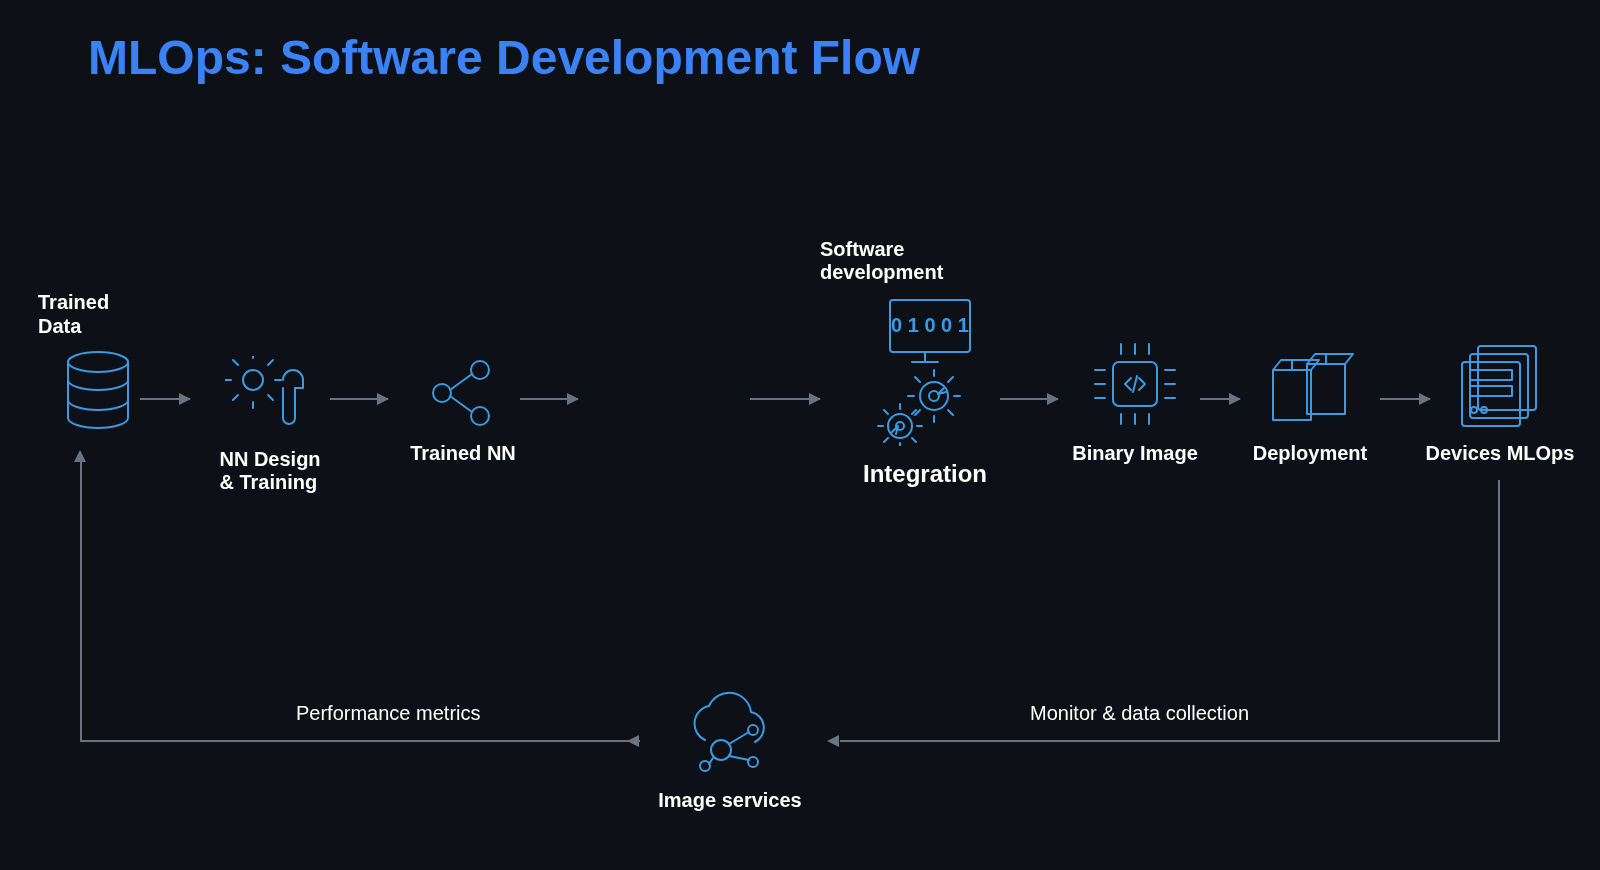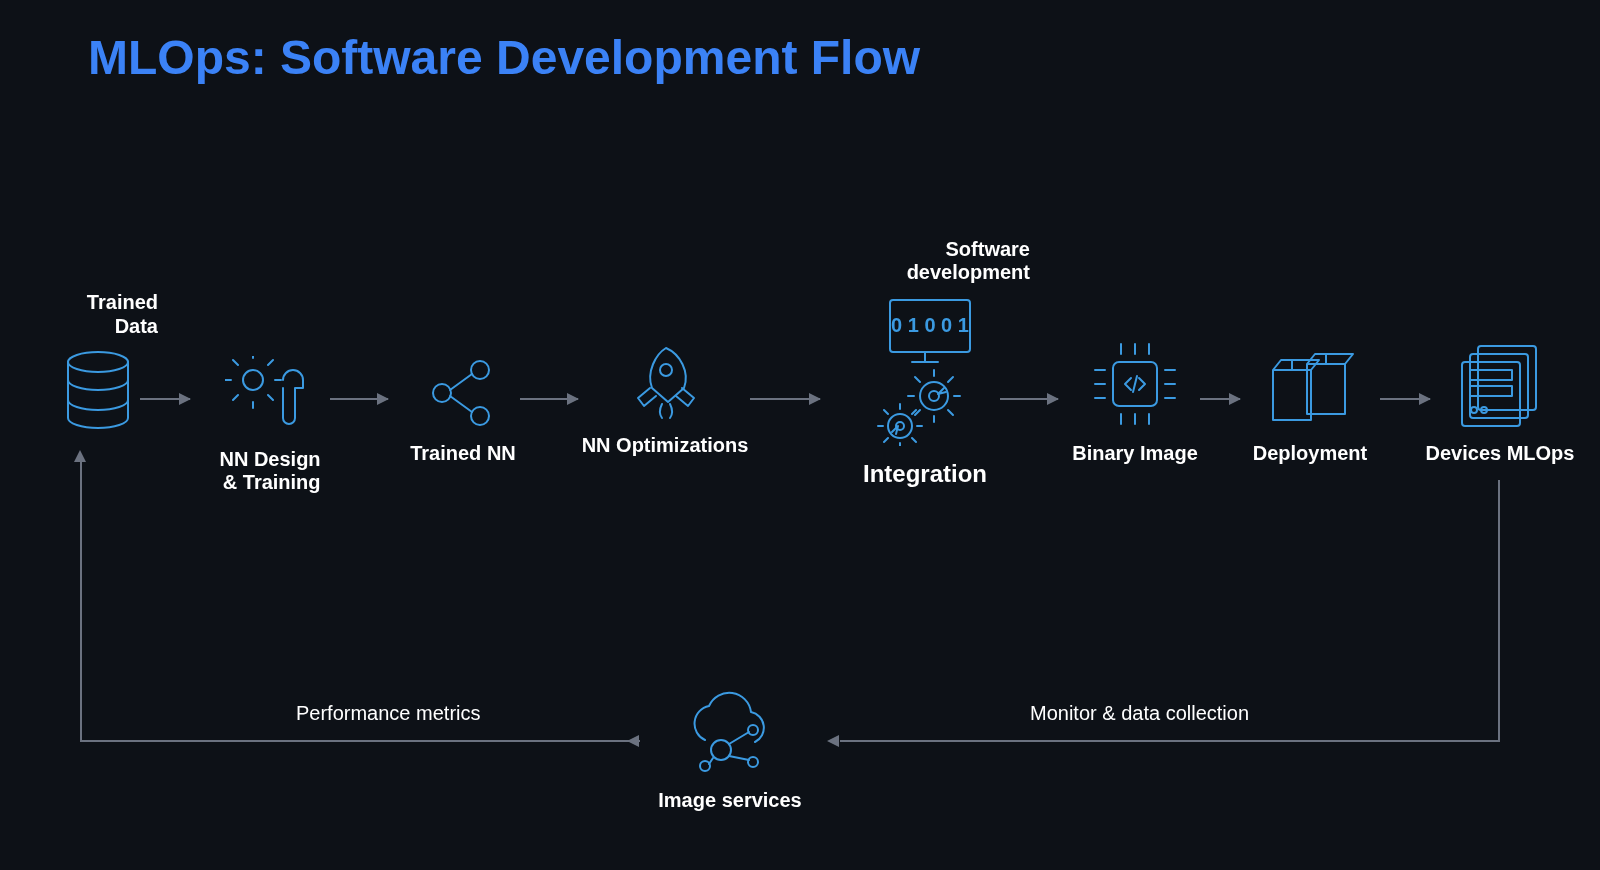--- a/index.html
+++ b/index.html
@@ -1,18 +1,18 @@
 <!DOCTYPE html>
 <html><head>
 <meta charset="utf-8">
 <style>
   html,body{margin:0;padding:0;width:1600px;height:870px;background:#0d1117;color:#fff;font-family:"Segoe UI",Arial,sans-serif;overflow:hidden}
   .slide{position:relative;width:1600px;height:870px}
   .title{position:absolute;left:88px;top:30px;font-size:48px;font-weight:700;color:#3b82f6}
-  .node{position:absolute;display:flex;flex-direction:column;align-items:center;text-align:right}
+  .node{position:absolute;display:flex;flex-direction:column;align-items:center;text-align:left}
   .node .icon{display:flex;align-items:center;justify-content:center}
   .node .lbl{color:#fff;font-weight:600;margin-top:14px}
   .top-lbl{color:#fff;font-weight:600;margin-bottom:12px}
   .arrow{position:absolute;height:2px;background:#6b7280}
   .arrow::after{content:"";position:absolute;right:-1px;top:-5px;border-left:12px solid #6b7280;border-top:6px solid transparent;border-bottom:6px solid transparent}
   .arrow.left::after{right:auto;left:-1px;border-left:none;border-right:12px solid #6b7280}
   .v-line{position:absolute;width:2px;background:#6b7280}
   .h-line{position:absolute;height:2px;background:#6b7280}
   .arrow-up-head{position:absolute;width:0;height:0;border-left:6px solid transparent;border-right:6px solid transparent;border-bottom:12px solid #6b7280}
   .feedback-label{position:absolute;color:#fff;font-size:20px}
@@ -62,33 +62,20 @@
         <circle cx="52" cy="12" r="9"></circle>
             <circle cx="14" cy="35" r="9"></circle>
             <circle cx="52" cy="58" r="9"></circle>
         <path d="M22 32 L44 16 M22 38 L44 54"></path>
       </g>
         </svg>
     </div>
     <div class="lbl" style="font-size:20px">Trained NN</div>
   </div>
 
-  <div class="node" style="left:570px;top:340px;width:190px">
-    <div class="icon">
-      <svg width="75" height="80" viewBox="0 0 75 80">
-          <g class="stroke-blue">
-        <path d="M38 8 c14 6 24 24 18 40 l-16 14 -16 -14 c-6 -16 4 -34 14 -40z"></path>
-        <circle cx="38" cy="30" r="6"></circle>
-        <path d="M22 48 l-12 10 6 8 12 -10 M54 48 l12 10 -6 8 -12 -10"></path>
-        <path d="M34 64 c-3 6 -3 10 0 14 M42 64 c3 6 3 10 0 14"></path>
-      </g>
-        </svg>
-    </div>
-    <div class="lbl" style="font-size:20px">NN Optimizations</div>
-  </div>
 
   <div class="node" style="left:820px;top:238px;width:210px">
     <div class="top-lbl" style="font-size:20px">Software development</div>
     <div class="icon">
       <svg width="110" height="150" viewBox="0 0 110 150">
           <g class="stroke-blue">
         <rect x="20" y="4" width="80" height="52" rx="3"></rect>
         <path d="M55 56 v10 M42 66 h26"></path>
         <text x="60" y="36" fill="#3b9ae1" stroke="none" font-size="20" font-family="Arial" text-anchor="middle" font-weight="600">0 1 0 0 1</text>
         <g transform="translate(64,100)">

